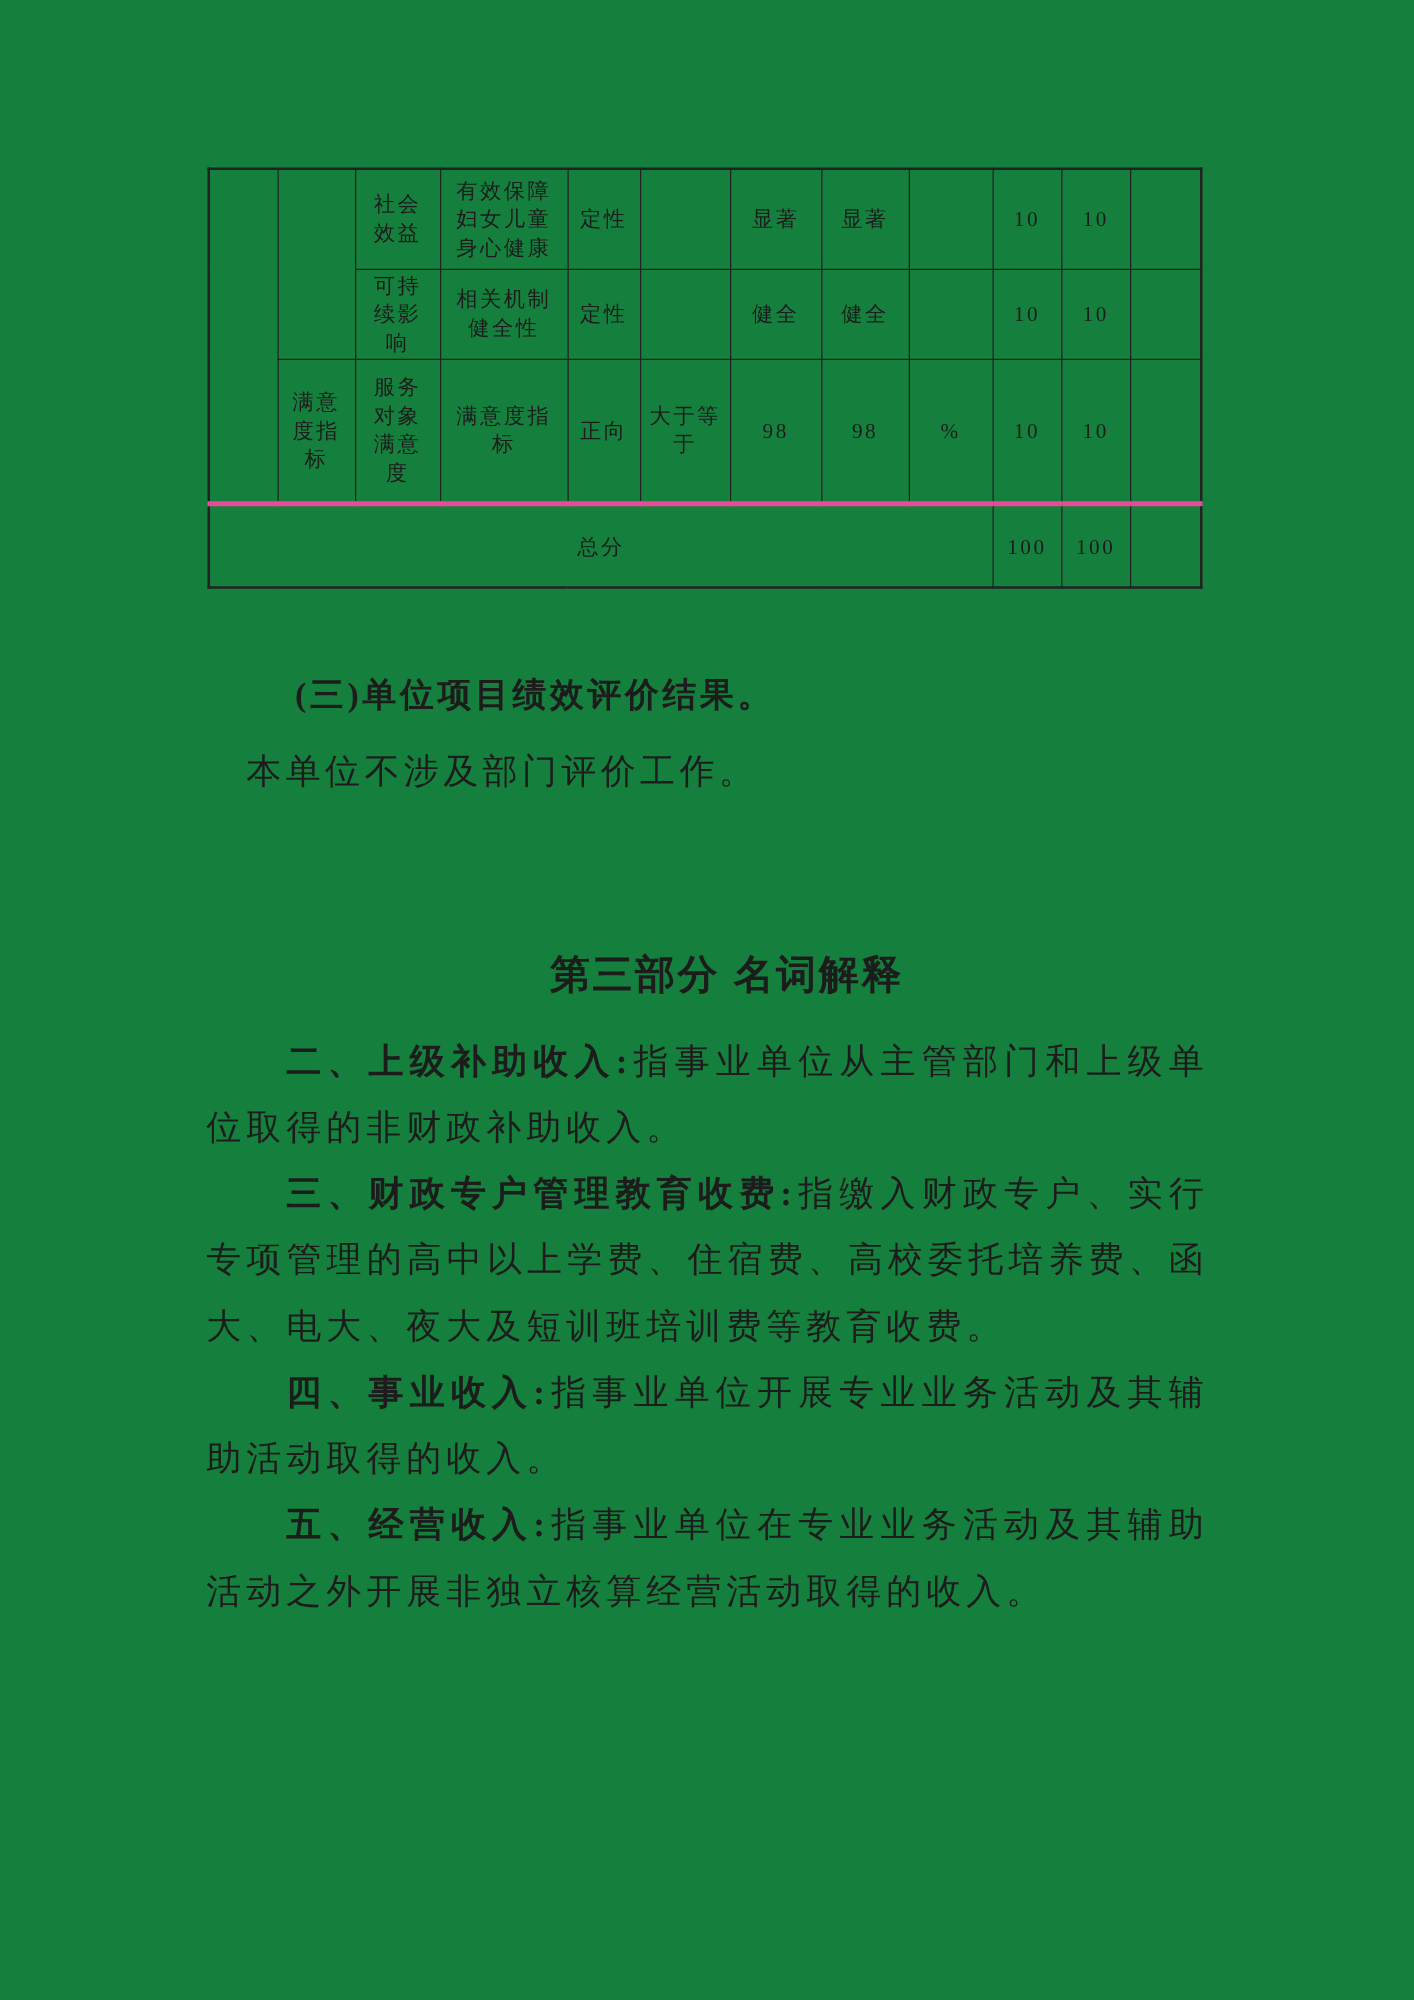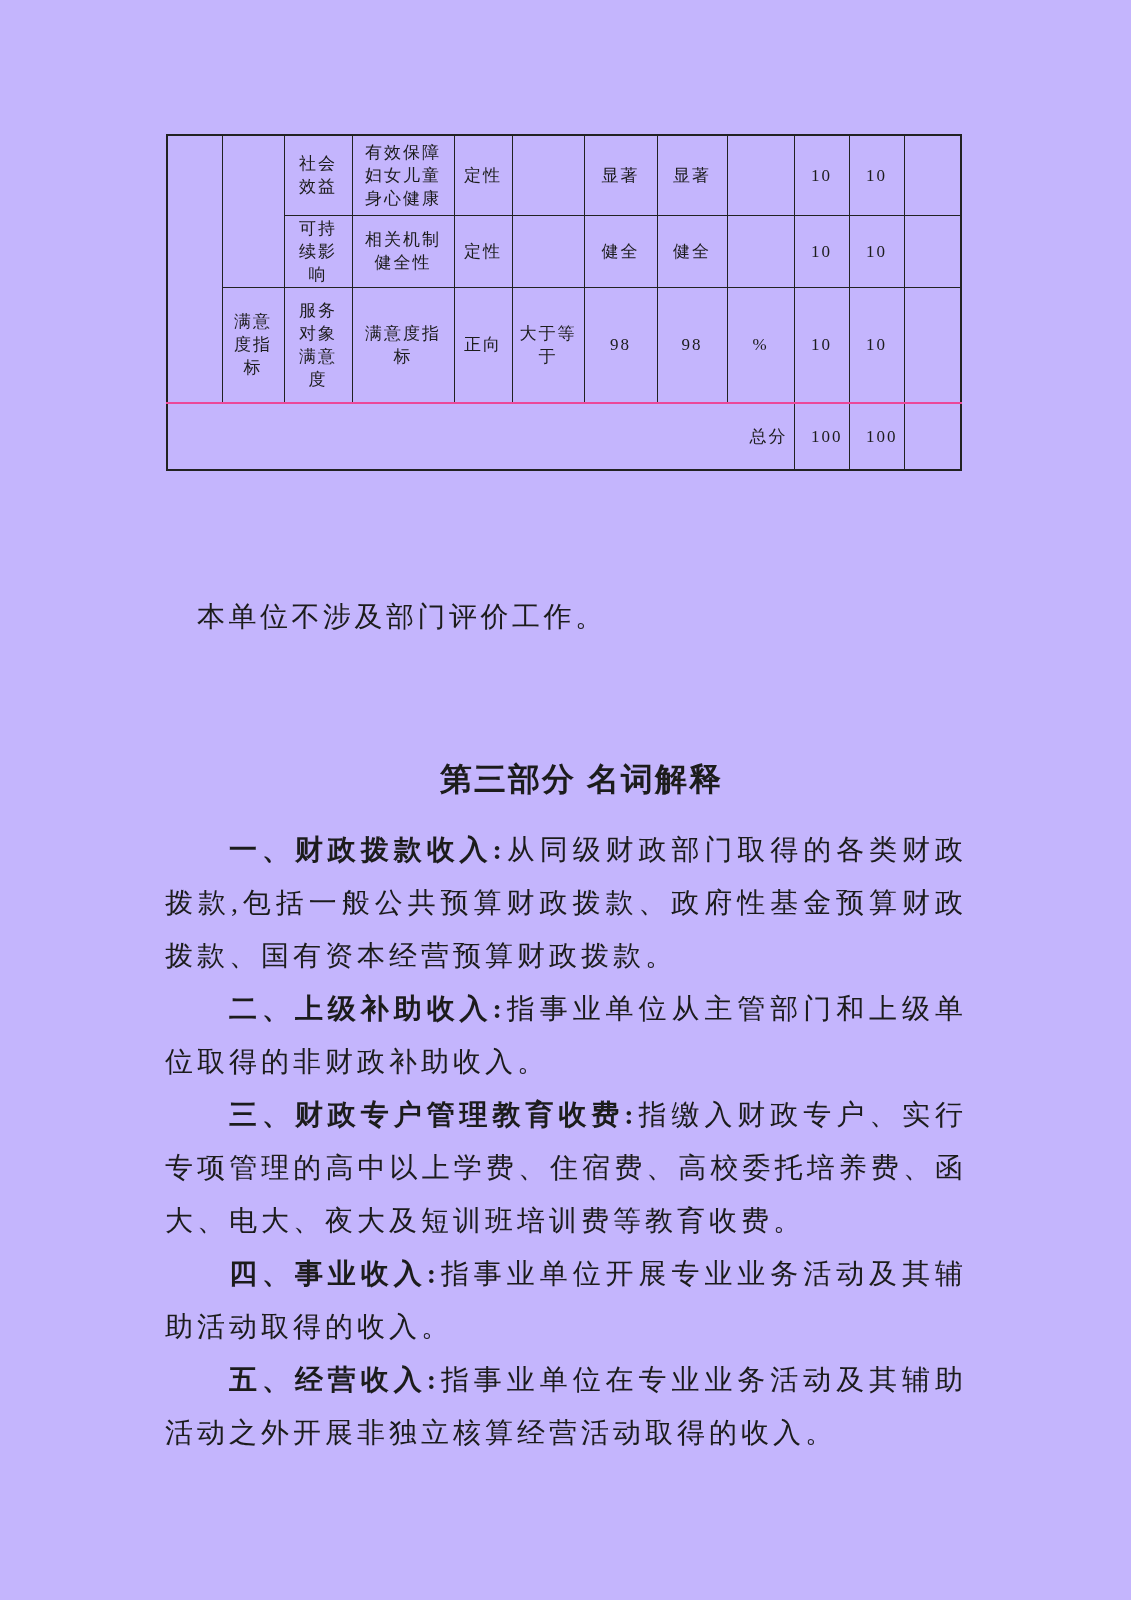--- a/index.html
+++ b/index.html
@@ -1,38 +1,38 @@
 <!DOCTYPE html>
 <html><head>
 <meta charset="utf-8">
 <style>
   html,body { margin:0; padding:0; background:#ffffff; }
   .page {
     position:relative;
     width:1131px; height:1600px;
-    background:#c4b5fd;
+    background:#15803d;
     color:#1c1c1c;
     font-family:"Liberation Serif","DejaVu Serif",serif;
     overflow:hidden;
   }
 
   
   .score-table {
     position:absolute; left:166px; top:134px;
     border-collapse:collapse; table-layout:fixed;
     border:2px solid #222222;
   }
   .score-table td {
     border:1px solid #222222;
     text-align:center; vertical-align:middle;
     font-size:17px; line-height:23px; letter-spacing:2px;
     padding:1px 6px;
     word-break:break-all;
   }
-  .score-table .total-row td { border-top:2px solid #ec4899;text-align:right; }
+  .score-table .total-row td { border-top:4px solid #ec4899; }
 
   
   .sec3-heading {
     position:absolute; left:236px; top:538px;
     font-size:27px; font-weight:bold; letter-spacing:3px;
     white-space:nowrap;
   }
   .sec3-body {
     position:absolute; left:197px; top:598px;
     font-size:28px; letter-spacing:3.5px;
@@ -119,25 +119,25 @@
     </tr>
     <tr style="height:67px" class="total-row">
       <td colspan="9">总分</td>
       <td>100</td>
       <td>100</td>
       <td></td>
     </tr>
   </tbody>
     </table>
 
+  <div class="sec3-heading">(三)单位项目绩效评价结果。</div>
   <div class="sec3-body">本单位不涉及部门评价工作。</div>
 
   <div class="part3-title">第三部分  名词解释</div>
 
   <div class="terms">
-    <p class="term-para"><span class="term-lead">一、财政拨款收入:</span><span>从同级财政部门取得的各类财政拨款,包括一般公共预算财政拨款、政府性基金预算财政拨款、国有资本经营预算财政拨款。</span></p>
     <p class="term-para"><span class="term-lead">二、上级补助收入:</span><span>指事业单位从主管部门和上级单位取得的非财政补助收入。</span></p>
     <p class="term-para"><span class="term-lead">三、财政专户管理教育收费:</span><span>指缴入财政专户、实行专项管理的高中以上学费、住宿费、高校委托培养费、函大、电大、夜大及短训班培训费等教育收费。</span></p>
     <p class="term-para"><span class="term-lead">四、事业收入:</span><span>指事业单位开展专业业务活动及其辅助活动取得的收入。</span></p>
     <p class="term-para"><span class="term-lead">五、经营收入:</span><span>指事业单位在专业业务活动及其辅助活动之外开展非独立核算经营活动取得的收入。</span></p>
   </div>
 
 </div>
 
 </body></html>

